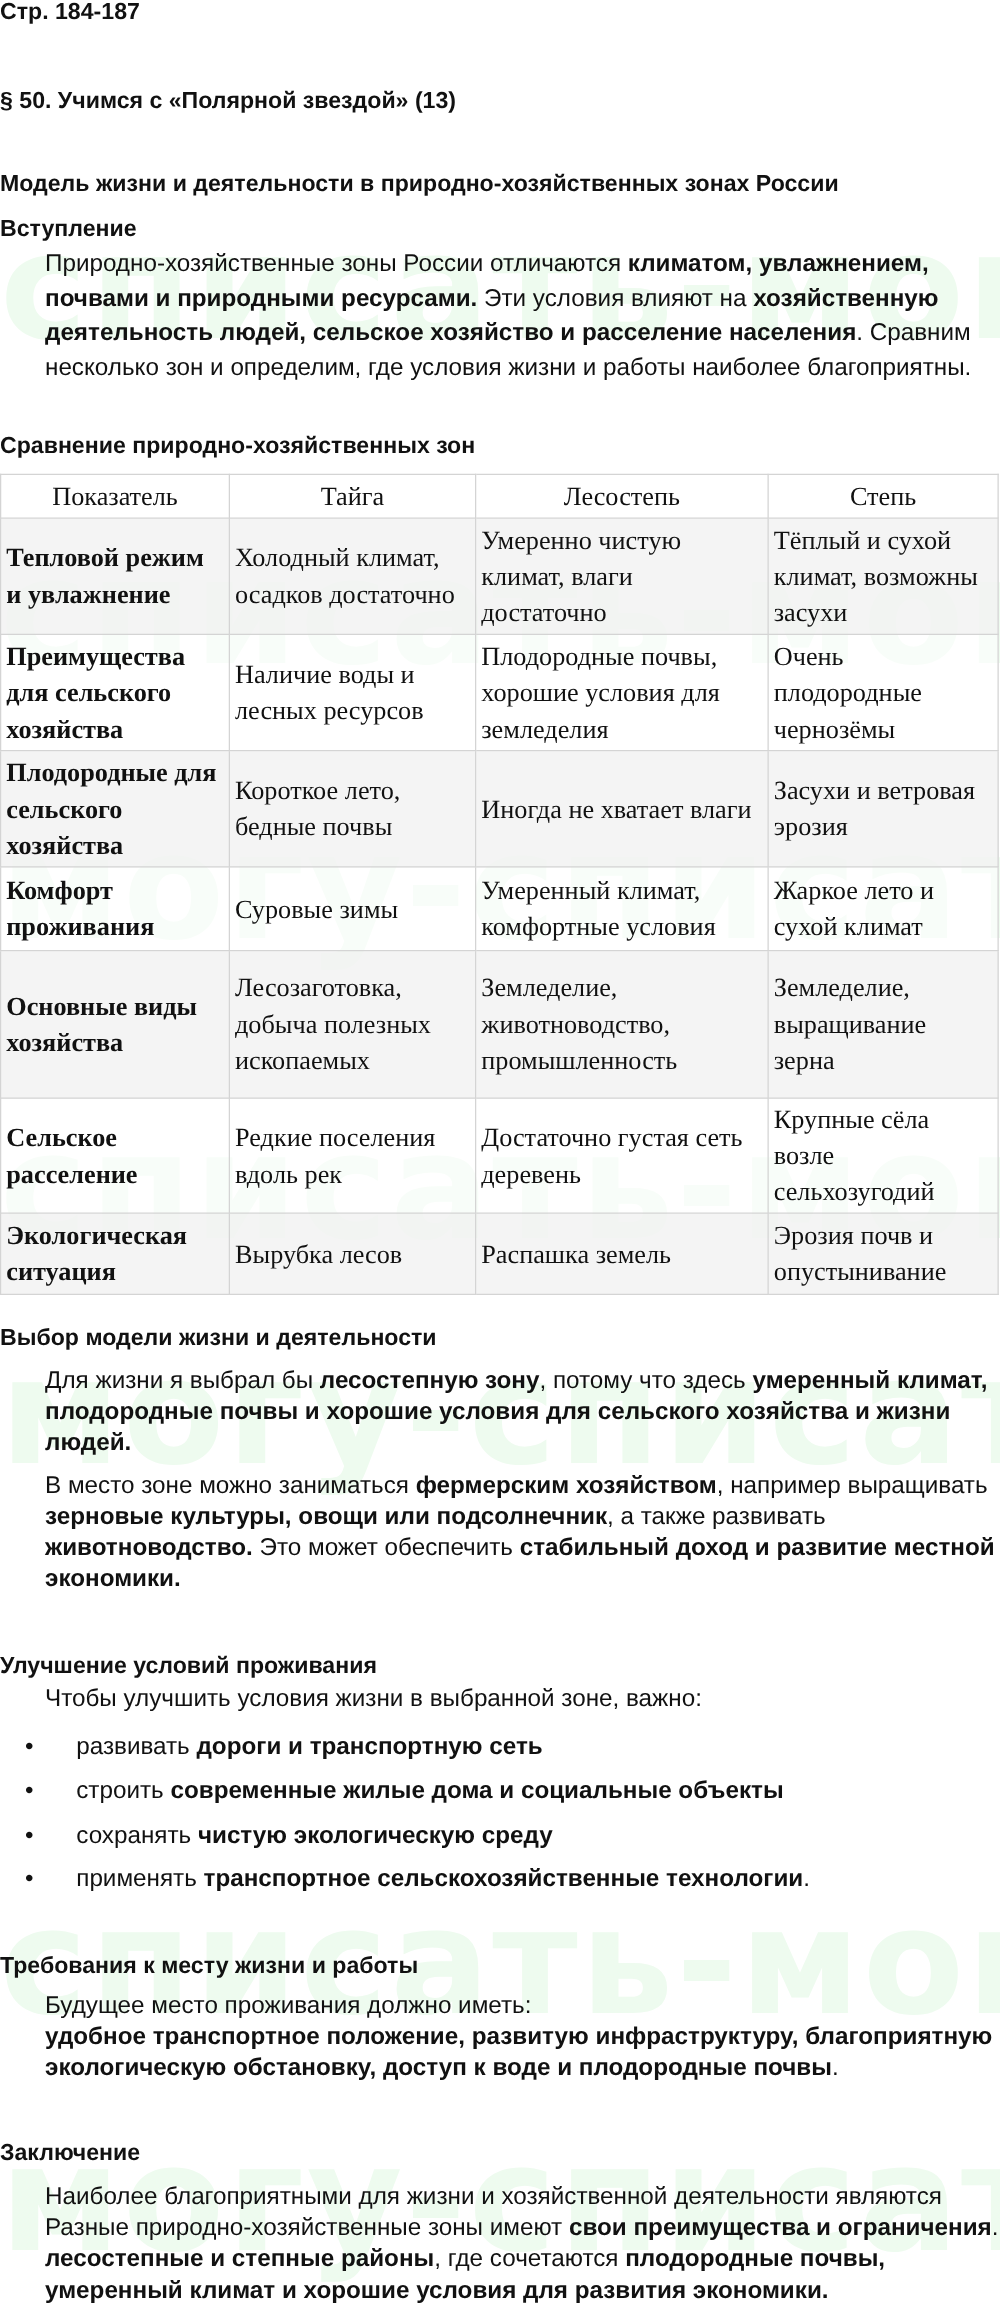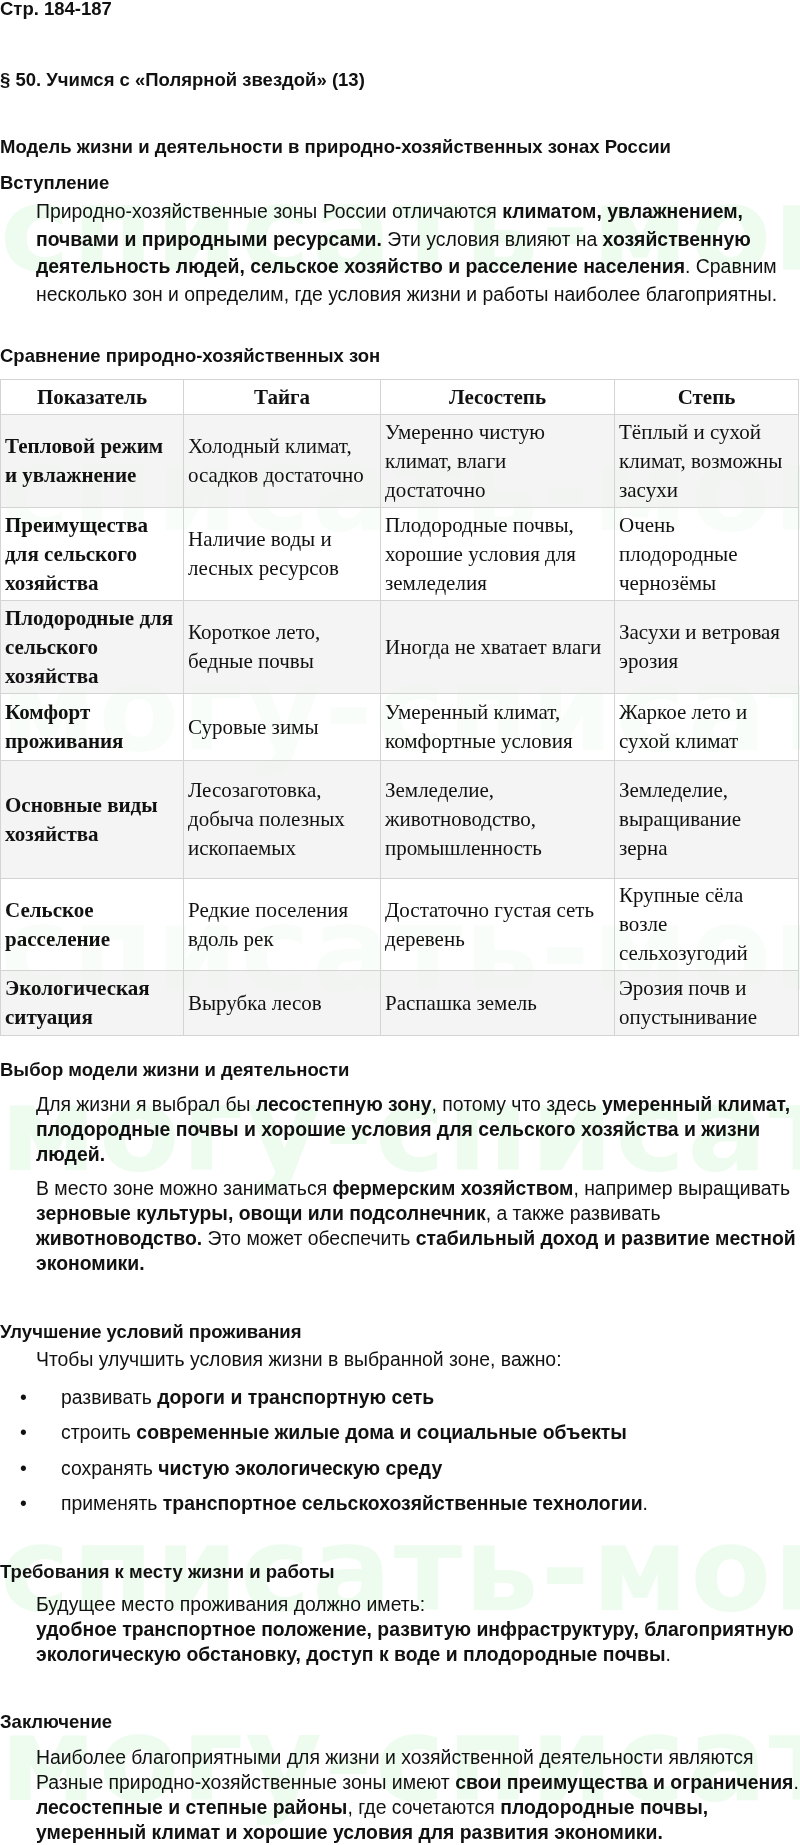--- a/index.html
+++ b/index.html
@@ -23,21 +23,21 @@
   table.zones {
     position: absolute; left: 0; top: 379px; width: 798px;
     border-collapse: collapse; table-layout: fixed;
     font-family: "Liberation Serif", "DejaVu Serif", serif; font-size: 21px;
     background: transparent;
   }
   table.zones th, table.zones td {
     border: 1px solid #d4d4d4; padding: 0 4px; vertical-align: middle;
     text-align: left; line-height: 29px; font-weight: normal;
   }
-  table.zones th { text-align: center; font-weight: bold; height: 34px; line-height: 30px; background: rgba(255,255,255,0.6); }
+  table.zones th { text-align: center; font-weight: normal; height: 34px; line-height: 30px; background: rgba(255,255,255,0.6); }
   table.zones td.label { font-weight: bold; }
   table.zones tr.odd td { background: rgba(242,242,242,0.85); }
   table.zones tr.even td { background: rgba(255,255,255,0.6); }
   .bullets { position: absolute; left: 0; top: 1383px; font-size: 19.4px; }
   .bullets .item { position: relative; height: 35.3px; line-height: 28px; white-space: nowrap; }
   .bullets .dot { position: absolute; left: 20px; top: 0; }
   .bullets .txt { position: absolute; left: 61px; top: 0; }
 </style>
 </head>
 <body>

